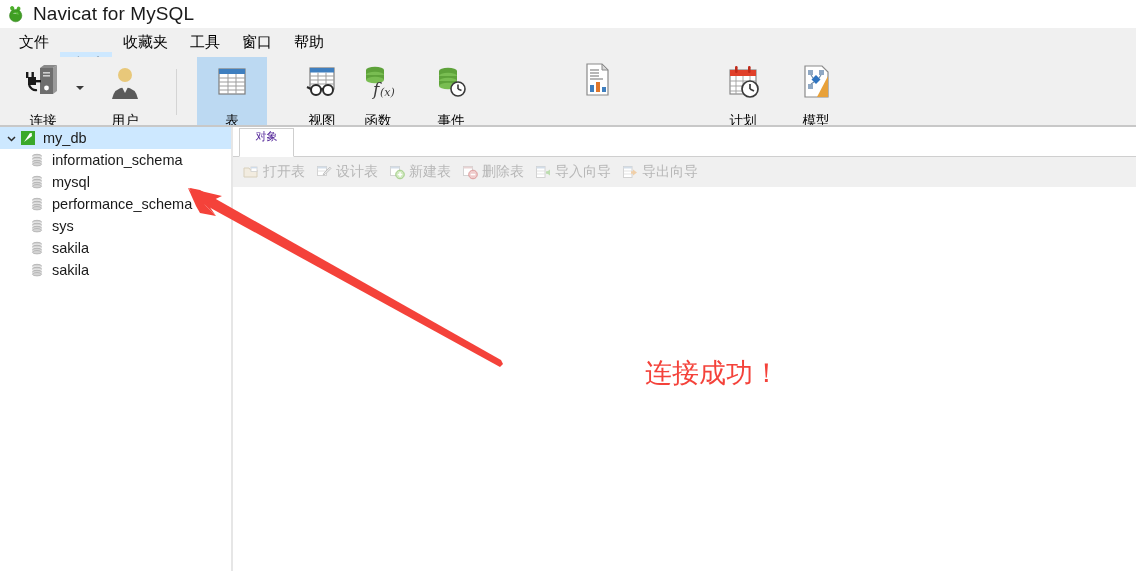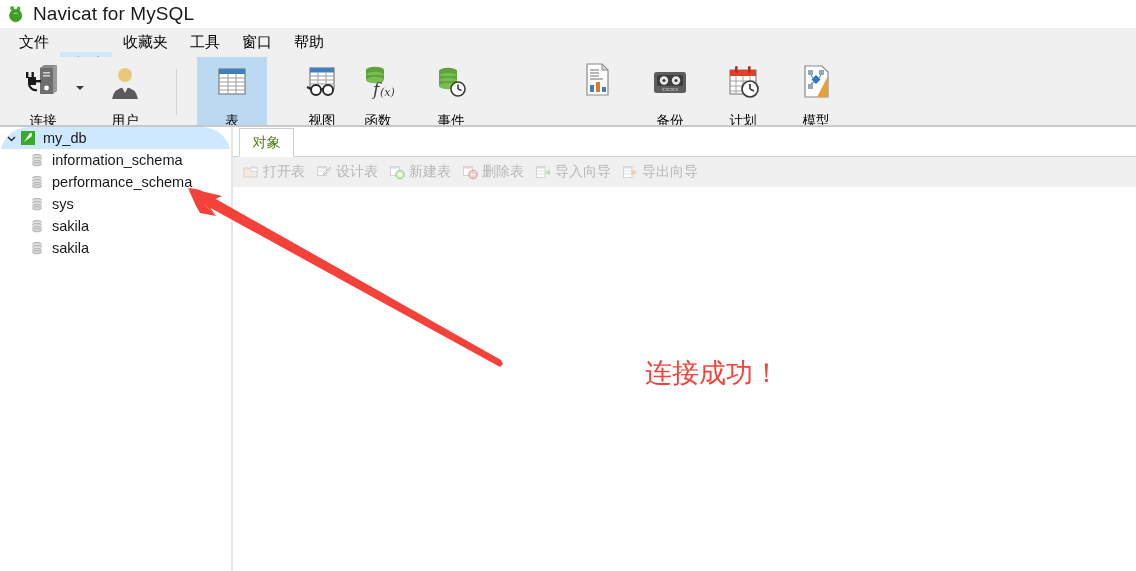--- a/index.html
+++ b/index.html
@@ -51,21 +51,21 @@
   }
   .caret {
     position:absolute; width:0; height:0;
     border-left:4px solid transparent; border-right:4px solid transparent;
     border-top:4.5px solid #3a3a3a;
   }
 
   
   .sidebar {
     position:absolute; left:0; top:127px; width:231px; height:444px;
-    background:#ffffff; overflow:hidden;border-radius:29px;
+    background:#ffffff; overflow:hidden;
   }
   .tree-row {
     position:relative; height:22px; display:flex; align-items:center;
     font-size:14.5px; color:#1a1a1a; white-space:nowrap; cursor:default;
   }
   .tree-row.root { background:#cde8ff; padding-left:4px; }
   .tree-row.child { padding-left:30px; }
   .chev {
     width:15px; height:15px; flex:none; display:flex;
     align-items:center; justify-content:center; margin-right:1px;
@@ -83,22 +83,22 @@
     position:absolute; left:233px; top:127px; width:903px; height:444px;
     background:#ffffff;
   }
   .tabstrip {
     position:absolute; left:0; top:0; width:903px; height:30px;
     background:#ffffff; border-bottom:1px solid #cfcfcf;
   }
   .tab {
     position:absolute; left:6px; top:1px; height:29px; min-width:55px;
     background:#ffffff; border:1px solid #cfcfcf; border-bottom:1px solid #ffffff;
-    display:flex; align-items:center; justify-content:center;
-    font-size:14px; color:#4d7c0f; padding:0 11px; cursor:default;
+    display:flex; justify-content:center;
+    font-size:11px; color:#4c1d95; padding:0 11px; cursor:default;
   }
   .objbar {
     position:absolute; left:0; top:30px; width:903px; height:30px;
     background:#f0f0f0; display:flex; padding-left:6px;
   }
   .obj-btn {
     display:flex; align-items:center; gap:4px; padding:2px 7px 2px 4px;
     font-size:14px; color:#b7b7b7; white-space:nowrap; cursor:default;
   }
   .obj-btn .oi { width:16px; height:16px; flex:none; }
@@ -255,37 +255,20 @@
           <line x1="11" y1="14" x2="20" y2="14" stroke="#7a7a7a" stroke-width="1.1"></line>
           <line x1="11" y1="17" x2="24" y2="17" stroke="#7a7a7a" stroke-width="1.1"></line>
           <rect x="11" y="23" width="4" height="7" fill="#3f7fbf"></rect>
           <rect x="17" y="20" width="4" height="10" fill="#e0762a"></rect>
           <rect x="23" y="25" width="4" height="5" fill="#3f7fbf"></rect>
         </svg>
       </span>
       <span class="lbl">报表</span>
     </div>
 
-    <div class="tb-btn" style="left:635px;width:70px;">
-      <span class="ico">
-        <svg width="40" height="32" viewBox="0 0 40 32">
-          <rect x="4" y="6" width="32" height="21" rx="2.5" fill="#5d5d5d"></rect>
-          <rect x="7" y="9" width="26" height="11" rx="1.5" fill="#3d3d3d"></rect>
-          <circle cx="14" cy="14.5" r="4.2" fill="#e8e8e8"></circle>
-          <circle cx="14" cy="14.5" r="1.6" fill="#3d3d3d"></circle>
-          <circle cx="26" cy="14.5" r="4.2" fill="#e8e8e8"></circle>
-          <circle cx="26" cy="14.5" r="1.6" fill="#3d3d3d"></circle>
-          <rect x="12" y="22" width="16" height="3" rx="1" fill="#8f8f8f"></rect>
-          <circle cx="15" cy="23.5" r="0.8" fill="#3d3d3d"></circle>
-          <circle cx="20" cy="23.5" r="0.8" fill="#3d3d3d"></circle>
-          <circle cx="25" cy="23.5" r="0.8" fill="#3d3d3d"></circle>
-        </svg>
-      </span>
-      <span class="lbl">备份</span>
-    </div>
 
     <div class="tb-btn" style="left:708px;width:70px;">
       <span class="ico">
         <svg width="38" height="36" viewBox="0 0 38 36">
           <rect x="6" y="6" width="26" height="24" fill="#ffffff" stroke="#8a8a8a" stroke-width="1.2"></rect>
           <rect x="6" y="6" width="26" height="6" fill="#e0402a"></rect>
           <rect x="11" y="2" width="2.6" height="7" rx="1.2" fill="#c02a1a"></rect>
           <rect x="24" y="2" width="2.6" height="7" rx="1.2" fill="#c02a1a"></rect>
           <g stroke="#9d9d9d" stroke-width="0.9">
             <line x1="6" y1="17" x2="32" y2="17"></line>
@@ -348,20 +331,34 @@
           <ellipse cx="7" cy="6" rx="4.5" ry="1.7" fill="#d4d4d4" stroke="#a6a6a6" stroke-width="0.7"></ellipse>
           <rect x="2.5" y="6" width="9" height="3" fill="#e4e4e4"></rect>
           <ellipse cx="7" cy="9" rx="4.5" ry="1.7" fill="#d4d4d4" stroke="#a6a6a6" stroke-width="0.7"></ellipse>
           <rect x="2.5" y="9" width="9" height="2.2" fill="#e4e4e4"></rect>
           <ellipse cx="7" cy="11.2" rx="4.5" ry="1.7" fill="#d4d4d4" stroke="#a6a6a6" stroke-width="0.7"></ellipse>
         </svg>
       </span>
       <span>information_schema</span>
     </div>
 
+    <div class="tree-row child">
+      <span class="db-icon">
+        <svg width="14" height="14" viewBox="0 0 14 14">
+          <ellipse cx="7" cy="3" rx="4.5" ry="1.7" fill="#d4d4d4" stroke="#a6a6a6" stroke-width="0.7"></ellipse>
+          <rect x="2.5" y="3" width="9" height="3" fill="#e4e4e4"></rect>
+          <ellipse cx="7" cy="6" rx="4.5" ry="1.7" fill="#d4d4d4" stroke="#a6a6a6" stroke-width="0.7"></ellipse>
+          <rect x="2.5" y="6" width="9" height="3" fill="#e4e4e4"></rect>
+          <ellipse cx="7" cy="9" rx="4.5" ry="1.7" fill="#d4d4d4" stroke="#a6a6a6" stroke-width="0.7"></ellipse>
+          <rect x="2.5" y="9" width="9" height="2.2" fill="#e4e4e4"></rect>
+          <ellipse cx="7" cy="11.2" rx="4.5" ry="1.7" fill="#d4d4d4" stroke="#a6a6a6" stroke-width="0.7"></ellipse>
+        </svg>
+      </span>
+      <span>mysql</span>
+    </div>
 
     <div class="tree-row child">
       <span class="db-icon">
         <svg width="14" height="14" viewBox="0 0 14 14">
           <ellipse cx="7" cy="3" rx="4.5" ry="1.7" fill="#d4d4d4" stroke="#a6a6a6" stroke-width="0.7"></ellipse>
           <rect x="2.5" y="3" width="9" height="3" fill="#e4e4e4"></rect>
           <ellipse cx="7" cy="6" rx="4.5" ry="1.7" fill="#d4d4d4" stroke="#a6a6a6" stroke-width="0.7"></ellipse>
           <rect x="2.5" y="6" width="9" height="3" fill="#e4e4e4"></rect>
           <ellipse cx="7" cy="9" rx="4.5" ry="1.7" fill="#d4d4d4" stroke="#a6a6a6" stroke-width="0.7"></ellipse>
           <rect x="2.5" y="9" width="9" height="2.2" fill="#e4e4e4"></rect>

